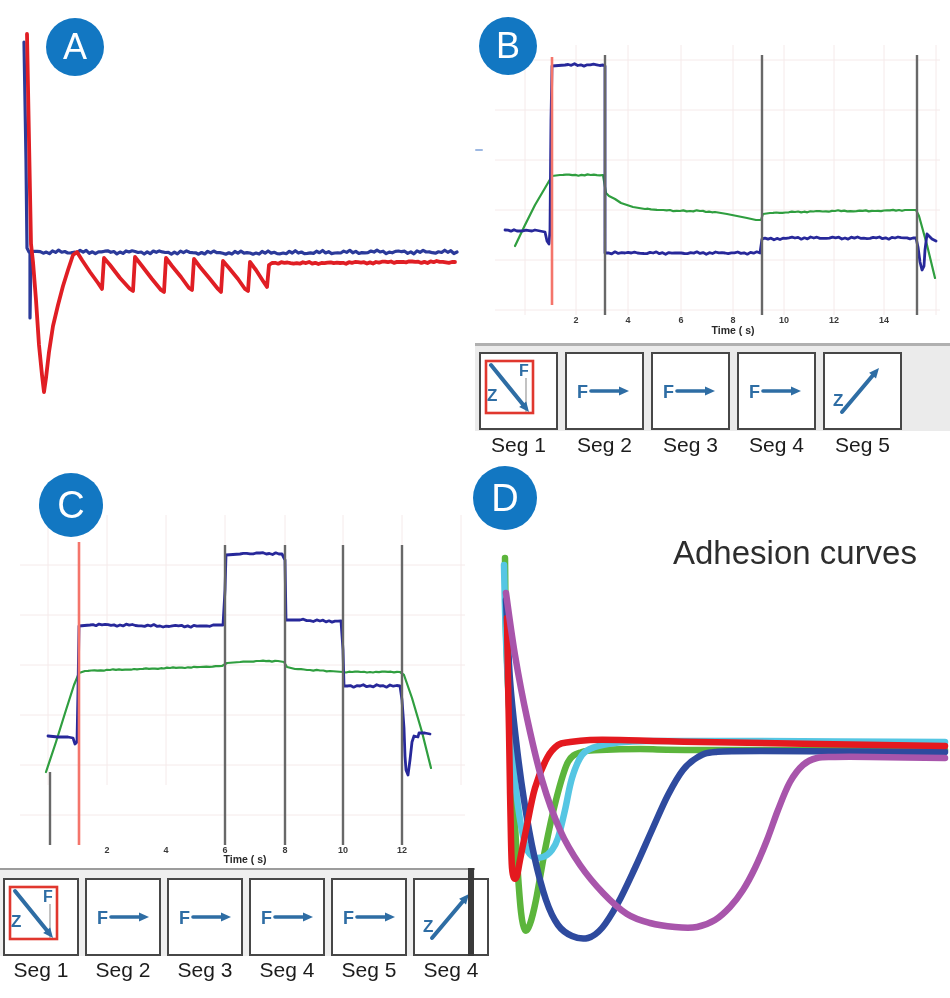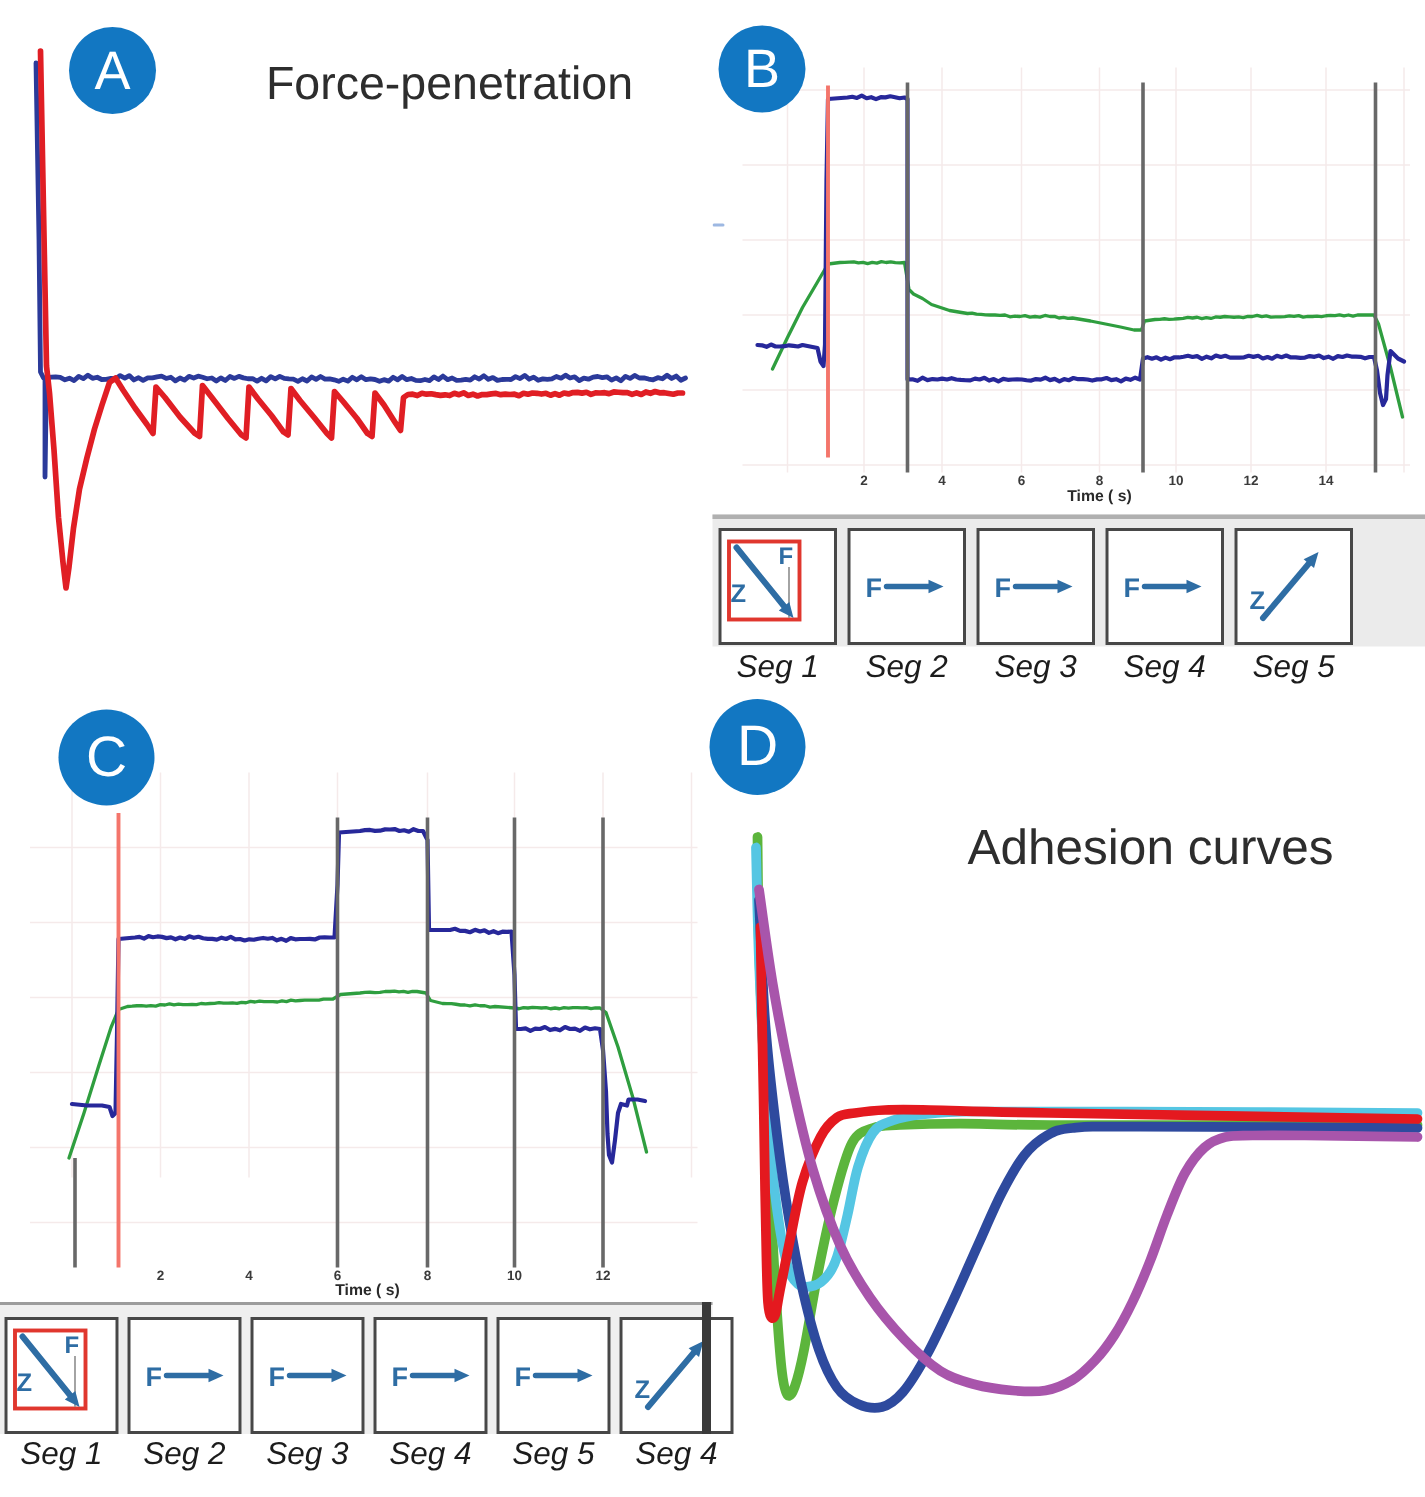--- a/index.html
+++ b/index.html
@@ -8,42 +8,41 @@
   .panel{position:absolute;}
   #panel-a{left:0;top:0;width:475px;height:470px;}
   #panel-b{left:475px;top:0;width:475px;height:470px;}
   #panel-c{left:0;top:470px;width:475px;height:528px;}
   #panel-d{left:475px;top:470px;width:475px;height:528px;}
   svg.chart{position:absolute;left:0;top:0;display:block;}
   .badge{position:absolute;border-radius:50%;display:flex;align-items:center;justify-content:center;
          color:#fff;font-weight:400;z-index:5;}
   .title{position:absolute;color:#2d2d2d;z-index:4;}
   .title-a{left:128px;top:34px;width:294px;text-align:right;font-size:31px;line-height:43px;}
-  .title-d{left:170px;top:76px;width:300px;font-size:33px;}
+  .title-d{left:170px;top:64px;width:300px;text-align:center;font-size:33px;}
   .strip{position:absolute;left:0;width:475px;z-index:6;}
   .strip-band{position:absolute;left:0;top:0;width:475px;box-sizing:border-box;}
   .seg-box{position:absolute;background:#fff;border:2px solid #474747;box-sizing:content-box;}
   .seg-box svg{display:block;}
   .strip-labels{position:absolute;left:0;}
-  .seg-label{position:absolute;text-align:center;font-size:21px;color:#1c1c1c;font-style:italic;}
+  .seg-label{position:absolute;text-align:center;font-size:21px;color:#1c1c1c;}
   .edgebar{position:absolute;background:#3a3a3a;z-index:7;}
 </style>
 </head>
 <body>
 
 <div class="page">
 
   <section class="panel" id="panel-a">
     <svg class="chart" width="475" height="470">
         <path d="M24.0 42.0 L26.0 160.0 L27.0 248.0 L29.0 252.0 L30.0 252.0 L30.0 318.0 L31.0 252.0 L34.1 251.4 L37.1 251.3 L40.2 251.6 L43.3 253.2 L46.3 252.1 L49.4 253.7 L52.5 250.9 L55.6 252.4 L58.6 250.1 L61.7 252.2 L64.8 251.5 L67.8 253.0 L70.9 252.9 L74.0 252.2 L77.0 252.5 L80.1 250.4 L83.2 252.1 L86.2 250.4 L89.3 253.3 L92.4 251.8 L95.4 253.6 L98.5 251.9 L101.6 251.9 L104.7 251.2 L107.7 250.8 L110.8 252.3 L113.9 251.5 L116.9 253.9 L120.0 252.0 L123.0 253.4 L126.0 250.9 L129.1 252.0 L132.1 250.8 L135.1 251.5 L138.1 252.5 L141.2 252.0 L144.2 254.0 L147.2 251.9 L150.2 253.7 L153.3 251.0 L156.3 252.3 L159.3 250.9 L162.3 251.9 L165.3 252.5 L168.4 252.4 L171.4 254.1 L174.4 252.2 L177.4 253.9 L180.5 251.1 L183.5 252.6 L186.5 250.9 L189.5 252.3 L192.6 252.6 L195.6 252.8 L198.6 254.2 L201.6 252.5 L204.7 254.0 L207.7 251.3 L210.7 252.9 L213.7 251.0 L216.7 252.7 L219.8 252.6 L222.8 253.2 L225.8 254.2 L228.8 252.8 L231.9 254.1 L234.9 251.5 L237.9 253.2 L240.9 251.1 L244.0 253.1 L247.0 252.6 L250.0 253.0 L253.0 254.2 L256.0 253.1 L259.1 254.1 L262.1 251.5 L265.1 253.2 L268.1 251.0 L271.2 253.1 L274.2 252.3 L277.2 253.6 L280.2 253.8 L283.3 253.0 L286.3 253.7 L289.3 251.3 L292.3 253.0 L295.3 250.7 L298.4 253.1 L301.4 252.0 L304.4 253.6 L307.4 253.4 L310.5 252.9 L313.5 253.4 L316.5 251.2 L319.5 252.7 L322.6 250.5 L325.6 252.9 L328.6 251.7 L331.6 253.6 L334.7 253.0 L337.7 252.9 L340.7 253.0 L343.7 251.1 L346.7 252.4 L349.8 250.3 L352.8 252.8 L355.8 251.4 L358.8 253.5 L361.9 252.6 L364.9 252.9 L367.9 252.6 L370.9 251.0 L374.0 252.1 L377.0 250.1 L380.0 252.0 L383.1 251.2 L386.2 253.7 L389.2 252.1 L392.3 252.8 L395.4 251.4 L398.5 251.0 L401.6 251.7 L404.6 251.2 L407.7 253.4 L410.8 251.9 L413.9 253.8 L417.0 250.9 L420.0 252.3 L423.1 250.3 L426.2 252.0 L429.3 251.9 L432.4 252.7 L435.4 253.2 L438.5 251.8 L441.6 252.5 L444.7 250.2 L447.8 252.3 L450.8 250.7 L453.9 253.5 L457.0 252.0" fill="none" stroke="#2b3a9a" stroke-width="3.2" stroke-linecap="round" stroke-linejoin="round"></path>
         <path d="M27.0 34.0 L29.0 140.0 L31.0 244.0 L33.0 262.0 L36.0 300.0 L39.0 345.0 L42.0 375.0 L44.0 392.0 L46.0 378.0 L49.0 352.0 L53.0 326.0 L58.0 305.0 L63.0 286.0 L68.0 270.0 L73.0 255.0 L77.0 252.0 L82.0 260.0 L90.0 272.0 L98.0 283.0 L102.0 289.0 L104.0 258.0 L110.0 265.0 L120.0 278.0 L130.0 289.0 L133.0 291.0 L135.0 257.0 L142.0 266.0 L152.0 279.0 L161.0 290.0 L164.0 292.0 L166.0 258.0 L172.0 266.0 L181.0 277.0 L189.0 288.0 L192.0 290.0 L194.0 259.0 L200.0 267.0 L210.0 279.0 L218.0 289.0 L221.0 292.0 L223.0 261.0 L229.0 268.0 L238.0 279.0 L245.0 289.0 L248.0 291.0 L250.0 262.0 L256.0 270.0 L263.0 281.0 L267.0 287.0 L269.0 265.0 L272.0 263.0 L275.1 262.8 L278.2 263.7 L281.3 262.2 L284.4 262.8 L287.5 262.5 L290.5 263.1 L293.6 263.6 L296.7 263.2 L299.8 263.7 L302.9 262.2 L306.0 263.1 L309.1 261.9 L312.2 263.6 L315.3 262.8 L318.4 264.0 L321.5 263.0 L324.5 263.1 L327.6 262.6 L330.7 262.3 L333.8 263.1 L336.9 262.7 L340.0 263.0 L343.0 262.8 L346.0 263.8 L349.0 262.2 L352.0 262.8 L355.0 262.0 L358.0 262.2 L361.0 262.7 L364.0 262.2 L367.0 263.5 L370.0 262.4 L373.0 263.5 L376.0 262.0 L379.0 262.6 L382.0 261.7 L385.0 261.6 L388.0 262.1 L391.0 261.5 L394.0 262.9 L397.0 261.9 L400.0 262.0 L403.1 261.8 L406.1 262.4 L409.2 261.3 L412.2 261.5 L415.3 261.8 L418.3 261.7 L421.4 262.9 L424.4 261.9 L427.5 263.0 L430.6 261.3 L433.6 262.2 L436.7 261.0 L439.7 261.9 L442.8 261.8 L445.8 262.3 L448.9 262.8 L451.9 262.0 L455.0 262.0" fill="none" stroke="#e01e24" stroke-width="3.8" stroke-linecap="round" stroke-linejoin="round"></path>
       </svg>
     <div class="badge" style="left: 46px; top: 18px; width: 58px; height: 58px; font-size: 36px; background: rgb(18, 119, 194); color: rgb(255, 255, 255);">A</div>
     <div class="title title-a" style="color: rgb(45, 45, 45);">
-      <div>Force-penetration</div>
     </div>
   </section>
 
   <section class="panel" id="panel-b">
     <svg class="chart" width="475" height="343">
         <line x1="50" y1="45" x2="50" y2="315" stroke="#f5eaea" stroke-width="1"></line>
         <line x1="101" y1="45" x2="101" y2="315" stroke="#f5eaea" stroke-width="1"></line>
         <line x1="153" y1="45" x2="153" y2="315" stroke="#f5eaea" stroke-width="1"></line>
         <line x1="206" y1="45" x2="206" y2="315" stroke="#f5eaea" stroke-width="1"></line>
         <line x1="258" y1="45" x2="258" y2="315" stroke="#f5eaea" stroke-width="1"></line>

